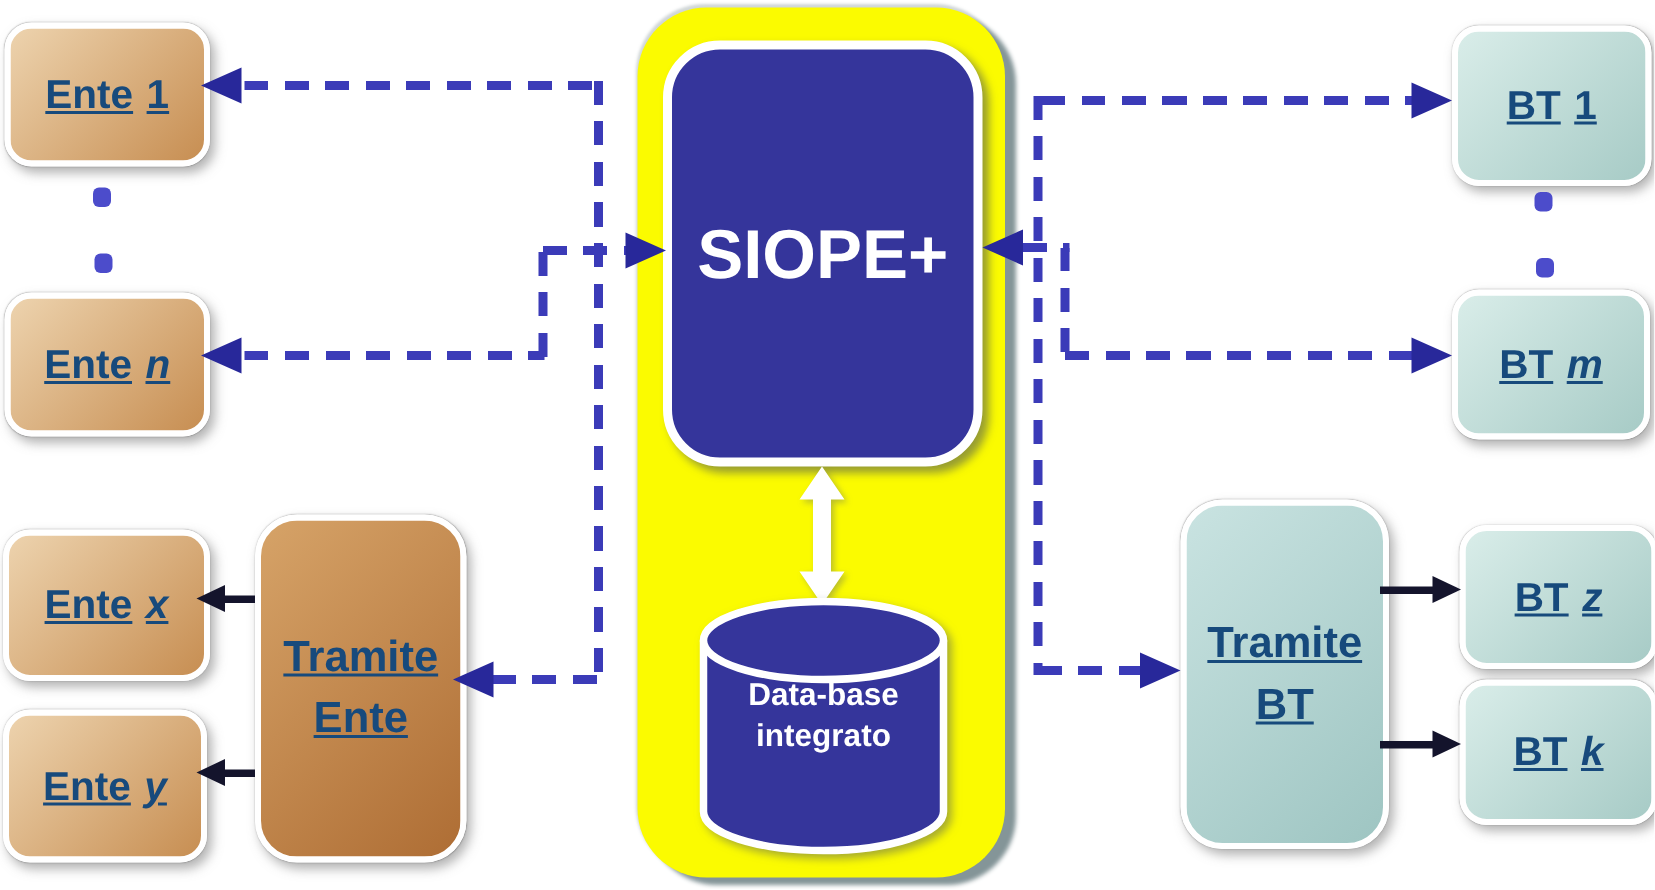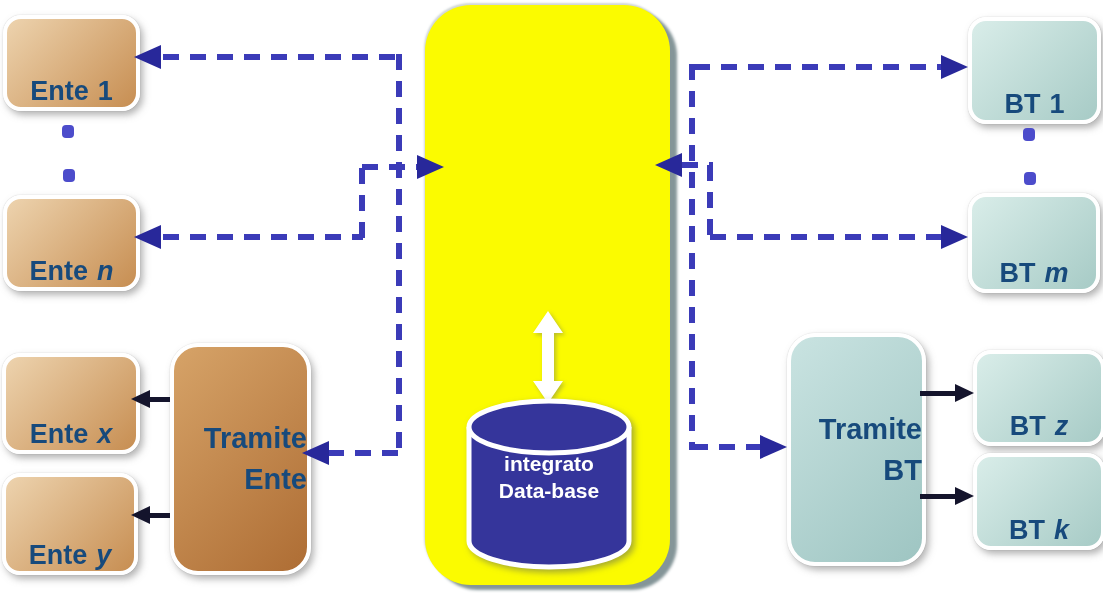--- a/index.html
+++ b/index.html
@@ -2,23 +2,24 @@
 <html style="--dash: #3B3BB8; --arrowhead: #28289A; --dark-arrow: #14142C; --yellow: #FBFB00; --indigo: #35359B; --label-navy: #174A7C; --ente-light: #EDD3AE; --ente-dark: #C78E52; --tramite-ente-light: #D6A368; --tramite-ente-dark: #AE6D34; --bt-light: #D9EDE9; --bt-dark: #A7CBC6; --tramite-bt-light: #C9E3E1; --tramite-bt-dark: #9EC5C2; --dots: #4C4CCB;"><head>
 <meta charset="utf-8">
 <style>
   html,body{margin:0;padding:0;background:#fff;}
   .stage{
     position:relative;width:1103px;height:593px;background:#fff;overflow:hidden;
     font-family:"Liberation Sans", sans-serif;
   }
   
   .node{
-    position:absolute;display:flex;align-items:flex-end;justify-content:center;
+    position:absolute;display:flex;align-items:center;justify-content:center;
     border:4px solid #fff;font-weight:bold;color:var(--label-navy);
     box-shadow:0 0 1px rgba(0,0,0,.3), 3px 4px 7px rgba(105,105,105,.5);
+    text-decoration:underline;
   }
   .ente{background:linear-gradient(135deg,var(--ente-light),var(--ente-dark));border-radius:18px;font-size:27px;}
   .bt{background:linear-gradient(135deg,var(--bt-light),var(--bt-dark));border-radius:18px;font-size:27px;}
   .tramite-e{background:linear-gradient(135deg,var(--tramite-ente-light),var(--tramite-ente-dark));border-radius:28px;font-size:29px;flex-direction:column;line-height:1.4;}
   .tramite-b{background:linear-gradient(135deg,var(--tramite-bt-light),var(--tramite-bt-dark));border-radius:28px;font-size:29px;flex-direction:column;line-height:1.4;}
   .var{margin-left:9px;}
   .it{font-style:italic;}
   
   .yellow{
     position:absolute;left:425px;top:5px;width:245px;height:580px;border-radius:46px;
@@ -52,32 +53,35 @@
   .cyl-svg{position:absolute;left:462px;top:397px;filter:drop-shadow(3px 3px 3px rgba(80,90,95,.5));}
   .varrow-svg{position:absolute;left:526px;top:311px;filter:drop-shadow(2px 2px 2px rgba(90,100,105,.4));}
 </style>
 </head>
 <body>
 
 <div class="stage">
 
   <div class="yellow"></div>
 
+  <div class="siope">
+    <span>SIOPE+</span>
+  </div>
 
   <svg class="varrow-svg" width="44" height="92" viewBox="0 0 44 92">
     <polygon points="22,0 7,22 16,22 16,70 7,70 22,92 37,70 28,70 28,22 37,22" fill="#ffffff"></polygon>
   </svg>
 
   <svg class="cyl-svg" width="174" height="176" viewBox="0 0 174 176">
     <path d="M7 30 L7 144 A80 26 0 0 0 167 144 L167 30" fill="#35359B" stroke="#ffffff" stroke-width="5"></path>
     <ellipse cx="87" cy="30" rx="80" ry="26" fill="#35359B" stroke="#ffffff" stroke-width="5"></ellipse>
   </svg>
   <div class="dbtext">
+    <span>Data-base</span>
     <span>integrato</span>
-    <span>Data-base</span>
   </div>
 
   <div class="node ente" style="left:3px;top:15px;width:129px;height:88px;">
     <span>Ente</span>
       <span class="var">1</span>
   </div>
   <div class="node ente" style="left:3px;top:195px;width:129px;height:88px;">
     <span>Ente</span>
       <span class="var it">n</span>
   </div>

